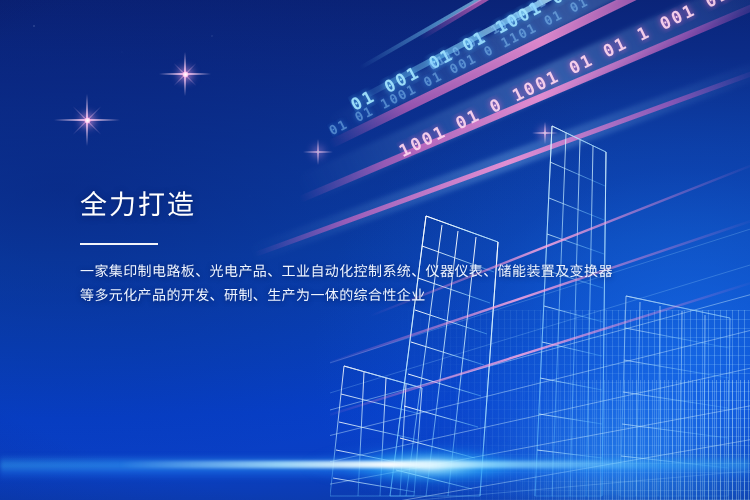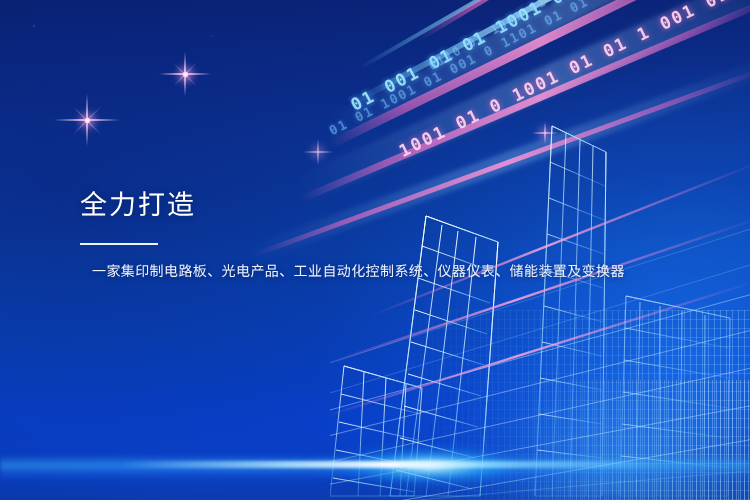--- a/index.html
+++ b/index.html
@@ -213,21 +213,20 @@
 
   .desc{
     margin-top:14px;
     color:#eef4ff;
     font-size:14px;
     line-height:24px;
     letter-spacing:.4px;
     font-weight:400;
     max-width:620px;
     text-shadow:0 1px 5px rgba(0,20,70,.6);
-    margin-left:12px;
   }
   .desc p{margin:0;white-space:nowrap;}
 
   .cta{
     display:inline-flex;align-items:center;justify-content:center;
     margin-top:32px;
     width:193px;height:49px;
     box-sizing:border-box;
     border:1.5px solid #ffffff;
     background:transparent;
@@ -417,17 +416,18 @@
 
   <div class="content">
 
     <div class="eyebrow">全力打造</div>
 
 
     <div class="divider"></div>
 
     <div class="desc">
       <p>一家集印制电路板、光电产品、工业自动化控制系统、仪器仪表、储能装置及变换器</p>
+      <p>等多元化产品的开发、研制、生产为一体的综合性企业</p>
     </div>
 
   </div>
 
 </div>
 
 </body></html>

